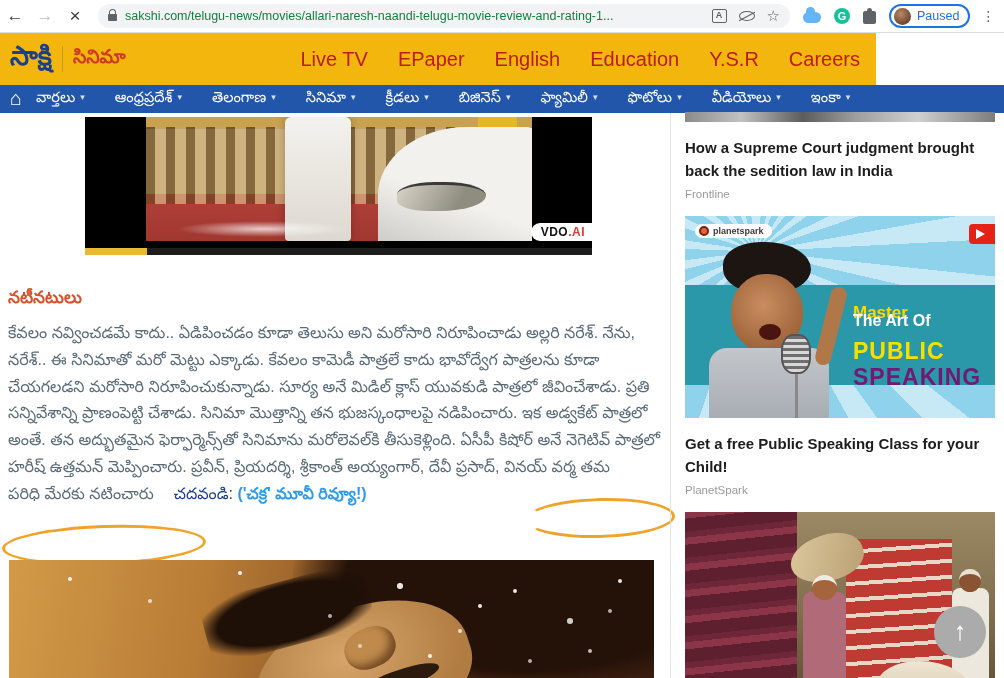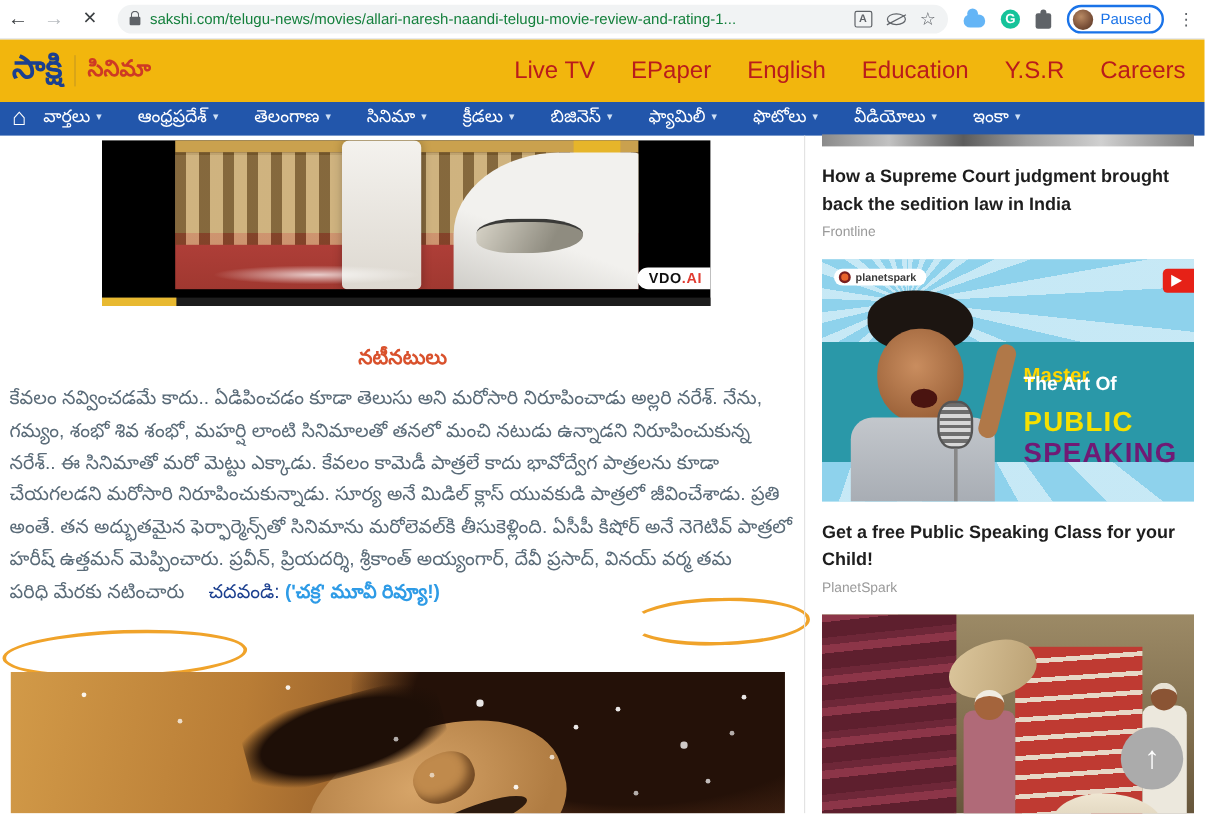--- a/index.html
+++ b/index.html
@@ -26,21 +26,21 @@
   .cloud:before { content:""; position:absolute; left:3px; top:-5px; width:9px; height:9px; background:#64b5f6; border-radius:50%; }
   .gcirc { width:16px; height:16px; border-radius:50%; background:#15c39a; color:#fff; font-size:11px; font-weight:bold; text-align:center; line-height:16px; }
   .puzzle { position:relative; width:13px; height:13px; background:#5f6368; border-radius:2px; margin-top:2px; }
   .puzzle:before { content:""; position:absolute; left:4px; top:-3px; width:5px; height:5px; background:#5f6368; border-radius:50%; }
   .profile-pill { display:flex; align-items:center; border:2px solid #1a73e8; border-radius:14px; height:24px; padding:0 9px 0 3px; margin-left:13px; cursor:pointer; }
   .avatar { width:17px; height:17px; border-radius:50%; background:radial-gradient(circle at 40% 35%, #b98a64, #7a5038 60%, #4e3322); margin-right:6px; }
   .paused-txt { color:#1a73e8; font-size:12.5px; }
   .kebab { color:#5f6368; font-size:14px; margin-left:11px; cursor:pointer; }
 
   
-  .masthead { position:absolute; left:0; top:33px; width:1004px; height:52px; background:#f2b60d; display:flex; align-items:center; }
+  .masthead { position:absolute; left:0; top:33px; width:876px; height:52px; background:#f2b60d; display:flex; align-items:center; }
   .brand { font-size:27px; font-weight:bold; color:#1b3f8f; margin-left:10px; letter-spacing:0; }
   .brand-div { width:1px; height:26px; background:#c99a1e; margin:0 10px; }
   .brand-section { font-size:19px; font-weight:bold; color:#ce3a24; }
   .head-links { margin-left:auto; margin-right:16px; display:flex; gap:30px; }
   .head-link { color:#b91c1c; font-size:20px; font-weight:normal; cursor:pointer; }
 
   
   .mainnav { position:absolute; left:0; top:85px; width:1004px; height:28px; background:#2256ab; display:flex; align-items:center; color:#fff; }
   .home-ic { font-size:20px; margin:0 14px 2px 10px; cursor:pointer; }
   .nav-item { font-size:14.5px; margin-right:30px; cursor:pointer; white-space:nowrap; }
@@ -57,21 +57,21 @@
   .car { position:absolute; right:-2%; top:8%; width:42%; height:92%; background:linear-gradient(200deg,#f2f1ee 60%, #cfcdc8); border-radius:55% 8% 0 0/60% 10% 0 0; }
   .headlight { position:absolute; left:12%; top:48%; width:55%; height:26%; background:linear-gradient(120deg,#d8d4c8,#8f8c80 70%); border-radius:48% 52% 60% 40%; border-top:3px solid #3a3a38; }
   .ysign { position:absolute; right:4%; top:0; width:10%; height:24%; background:#e6b52a; }
   .vdo-badge { position:absolute; right:0; bottom:14px; background:#fff; border-radius:10px 0 0 10px; padding:2px 7px 2px 10px; font-size:12px; font-weight:bold; letter-spacing:.5px; }
   .vdo-badge .vdo { color:#101010; } .vdo-badge .ai { color:#e03c31; }
   .progress { position:absolute; left:0; bottom:0; width:100%; height:7px; background:#1d1d1d; cursor:pointer; }
   .progress .fill { position:absolute; left:0; top:0; width:62px; height:100%; background:#e8b931; }
 
   
   .article { position:absolute; left:8px; top:288px; width:655px; }
-  .sec-head { color:#d9512c; font-size:17px; font-weight:bold; margin-bottom:9px;text-align:center; }
+  .sec-head { color:#d9512c; font-size:17px; font-weight:bold; margin-bottom:9px; }
   .aline { color:#5a6b78; font-size:16px; line-height:26.8px; white-space:nowrap; overflow:hidden; }
   .read-label { color:#1b3f8f; font-weight:normal; margin-left:20px; font-size:16px; }
   .read-link { color:#2e9be6; font-weight:bold; font-size:16px; cursor:pointer; }
   .circle-anno { position:absolute; border:3px solid #f0a32a; border-radius:50%; pointer-events:none; }
   .anno-r { left:517px; top:210px; width:150px; height:40px; transform:rotate(-1.5deg); border-left-color:transparent; }
   .anno-l { left:-6px; top:237px; width:204px; height:40px; transform:rotate(-2deg); }
 
   
   .still { position:absolute; left:9px; top:560px; width:645px; height:118px; overflow:hidden;
       background:linear-gradient(100deg,#d29a48 0%, #b97d36 30%, #8a5426 55%, #5e3318 75%, #3a1e10 100%); }
@@ -196,23 +196,23 @@
       <span class="vdo">VDO</span><span class="ai">.AI</span>
     </div>
     <div class="progress">
       <div class="fill"></div>
     </div>
   </div>
 
   <div class="article">
     <div class="sec-head">నటీనటులు</div>
     <div class="aline">కేవలం నవ్వించడమే కాదు.. ఏడిపించడం  కూడా తెలుసు అని మరోసారి నిరూపించాడు అల్లరి నరేశ్. నేను,</div>
-    <div class="aline">గమ్యం, శంభో శివ శంభో, మహర్షి లాంటి సినిమాలతో తనలో మంచి నటుడు ఉన్నాడని నిరూపించుకున్న</div>
     <div class="aline">నరేశ్.. ఈ సినిమాతో మరో మెట్టు ఎక్కాడు. కేవలం కామెడీ పాత్రలే కాదు భావోద్వేగ పాత్రలను కూడా</div>
     <div class="aline">చేయగలడని మరోసారి నిరూపించుకున్నాడు. సూర్య అనే మిడిల్ క్లాస్ యువకుడి పాత్రలో జీవించేశాడు. ప్రతి</div>
+    <div class="aline">సన్నివేశాన్ని ప్రాణంపెట్టి చేశాడు. సినిమా మొత్తాన్ని తన భుజస్కంధాలపై నడిపించారు. ఇక అడ్వకేట్ పాత్రలో</div>
     <div class="aline">అంతే. తన అద్భుతమైన ఫెర్ఫార్మెన్స్‌తో సినిమాను మరోలెవల్‌కి తీసుకెళ్లింది. ఏసీపీ కిషోర్ అనే నెగెటివ్ పాత్రలో</div>
     <div class="aline">
       <span>హరీష్ ఉత్తమన్ మెప్పించారు.  ప్రవీన్, ప్రియదర్శి, శ్రీకాంత్ అయ్యంగార్, దేవీ ప్రసాద్, </span><span>వినయ్ వర్మ తమ</span>
     </div>
     <div class="aline">
       <span>పరిధి మేరకు నటించారు</span><span class="read-label">చదవండి:</span> <span class="read-link">('చక్ర' మూవీ రివ్యూ!)</span>
     </div>
     <div class="circle-anno anno-r"></div>
     <div class="circle-anno anno-l"></div>
   </div>

